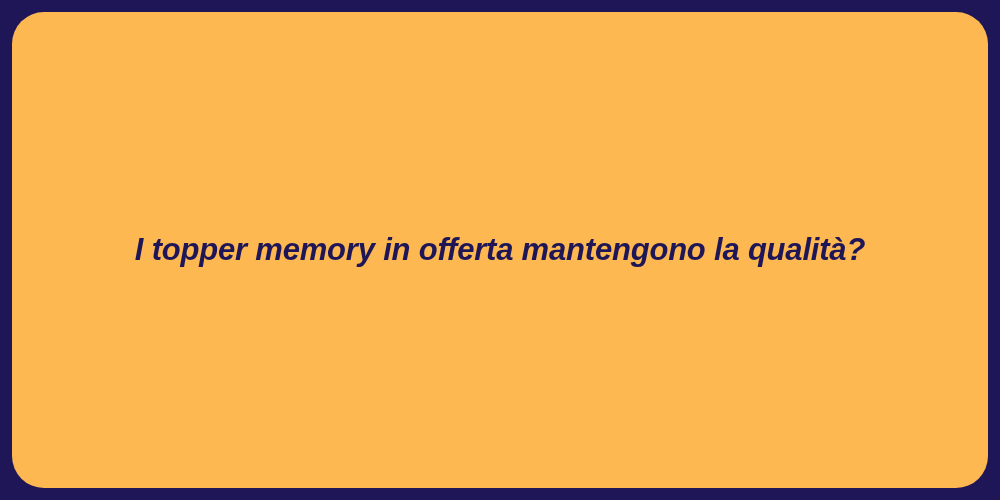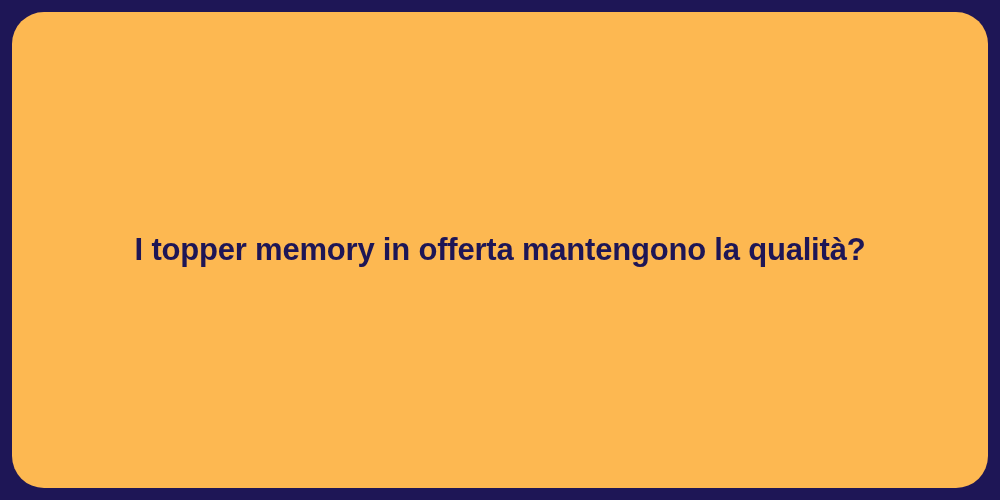--- a/index.html
+++ b/index.html
@@ -38,20 +38,21 @@
   #headline {
     margin: 8px;
     padding: 0 40px;
     color: #1e1656;
     font-family: "Liberation Sans", sans-serif;
     font-size: 31px;
     font-weight: bold;
     letter-spacing: -0.2px;
     line-height: 1.25;
     white-space: nowrap;
+    font-style: italic;
   }
 </style>
 </head>
 <body>
 
 <div id="banner-root">
   <div id="banner-panel">
     <h1 id="headline">I topper memory in offerta mantengono la qualità?</h1>
   </div>
 </div>

